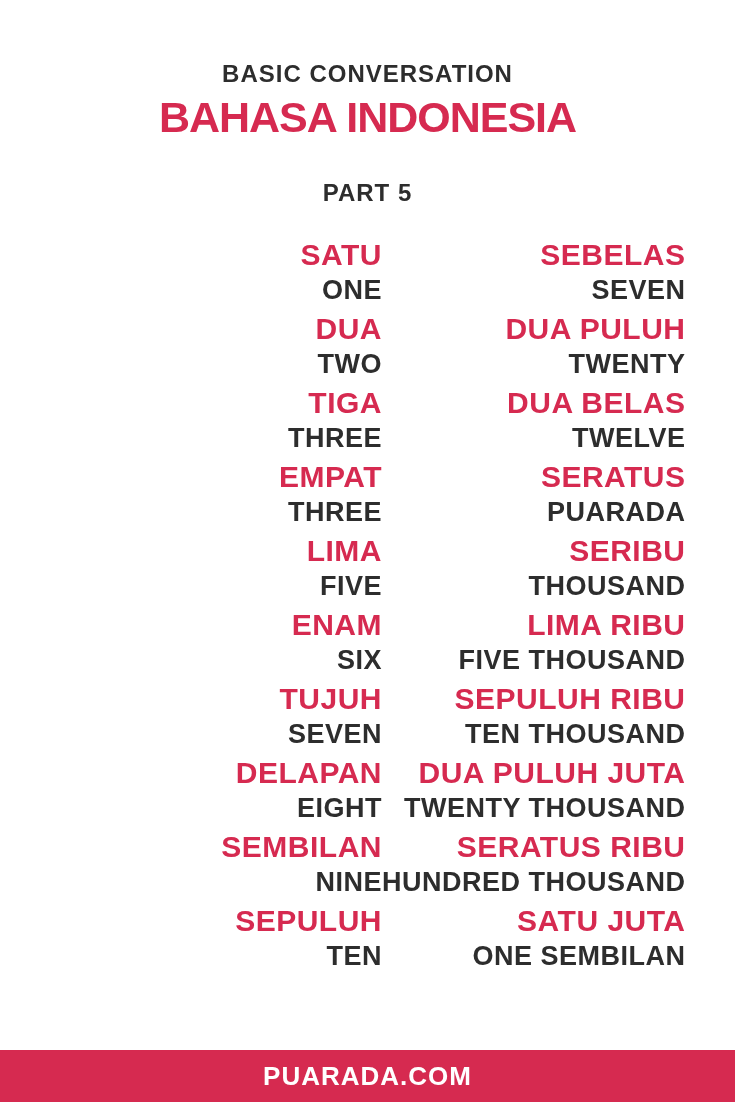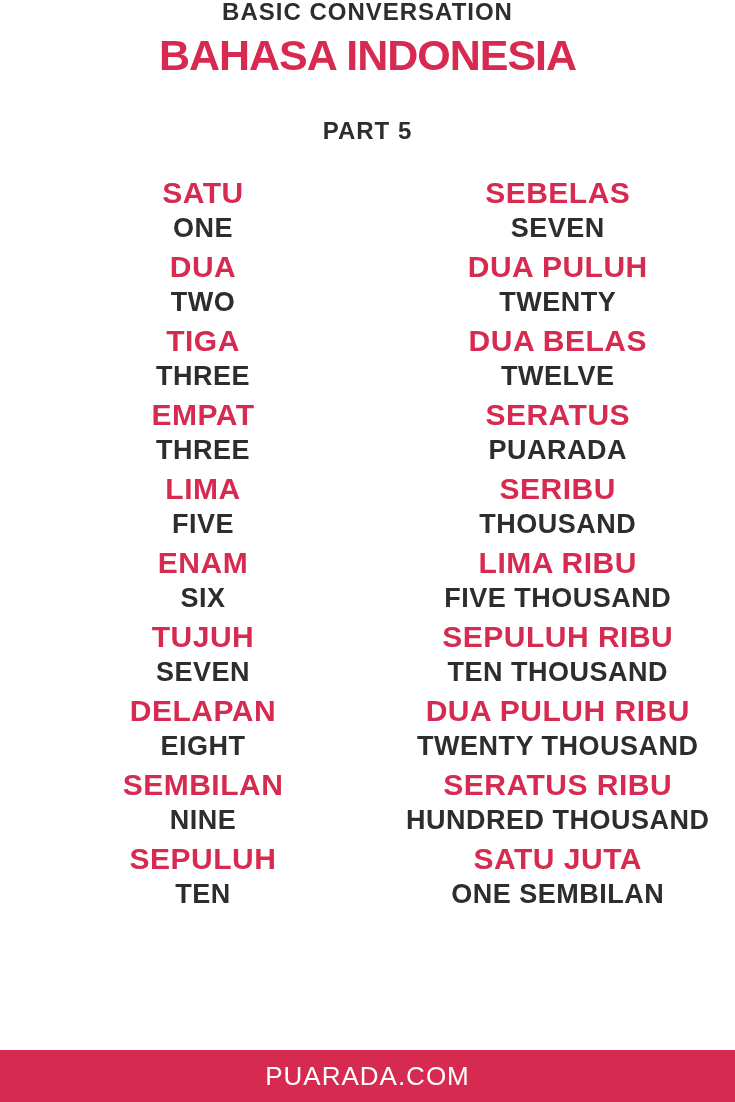--- a/index.html
+++ b/index.html
@@ -15,20 +15,21 @@
     font-family: "Liberation Sans", sans-serif;
     -webkit-font-smoothing: antialiased;
   }
   .poster {
     width: 100%;
     height: 100%;
     position: relative;
   }
   header {
     text-align: center;
+    padding-top: 62px;
   }
   .subtitle {
     font-size: 24px;
     font-weight: bold;
     color: var(--dark, #2d2d2d);
     letter-spacing: 1px;
     line-height: 1;
   }
   .title {
     font-size: 43px;
@@ -46,22 +47,21 @@
     letter-spacing: 1px;
     margin-top: 42px;
     line-height: 1;
   }
   .vocab-grid {
     display: grid;
     grid-template-columns: 382px 1fr;
     margin-top: 30px;
   }
   .col {
-    text-align: center;
-    margin-left: 24px;
+    text-align: right;
   }
   .col-right {
     padding-right: 122px;
   }
   .pair {
     margin-bottom: 3px;
   }
   .id-word {
     font-size: 30px;
     font-weight: bold;
@@ -83,21 +83,21 @@
     left: 0;
     bottom: 0;
     width: 100%;
     height: 52px;
     background: var(--accent, #d62a50);
   }
   .site {
     text-align: center;
     color: var(--footer-text, #ffffff);
     font-size: 26px;
-    font-weight: normal;
+    font-weight: bold;
     letter-spacing: 1px;
     line-height: 52px;
   }
 </style>
 </head>
 <body style="--accent: #d62a50; --dark: #2d2d2d; --bg: #ffffff; --footer-text: #ffffff;">
 
 <div class="poster">
 
   <header>
@@ -172,21 +172,21 @@
         </div>
         <div class="pair">
           <div class="id-word">LIMA RIBU</div>
           <div class="en-word">FIVE THOUSAND</div>
         </div>
         <div class="pair">
           <div class="id-word">SEPULUH RIBU</div>
           <div class="en-word">TEN THOUSAND</div>
         </div>
         <div class="pair">
-          <div class="id-word">DUA PULUH RIBU</div>
+          <div class="id-word">DUA PULUH JUTA</div>
           <div class="en-word">TWENTY THOUSAND</div>
         </div>
         <div class="pair">
           <div class="id-word">SERATUS RIBU</div>
           <div class="en-word">HUNDRED THOUSAND</div>
         </div>
         <div class="pair">
           <div class="id-word">SATU JUTA</div>
           <div class="en-word">ONE SEMBILAN</div>
         </div>

